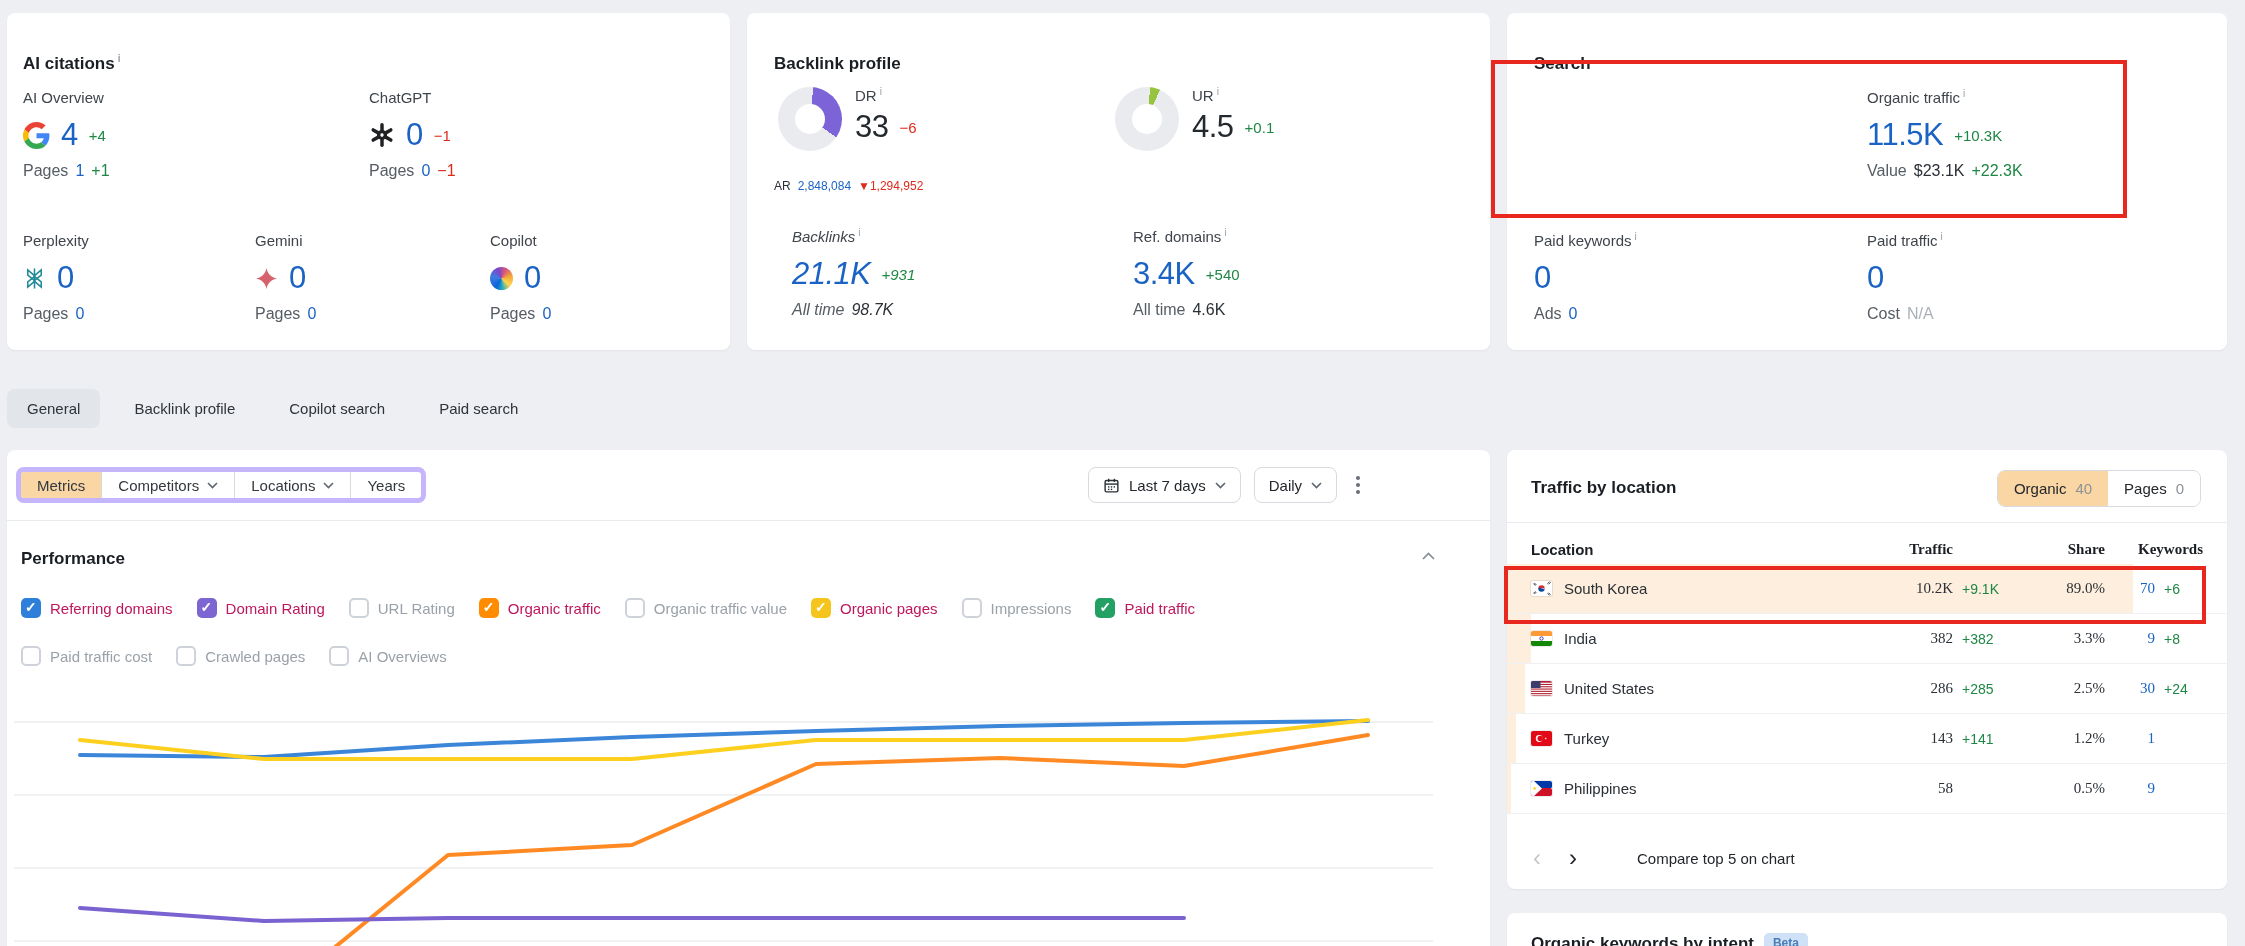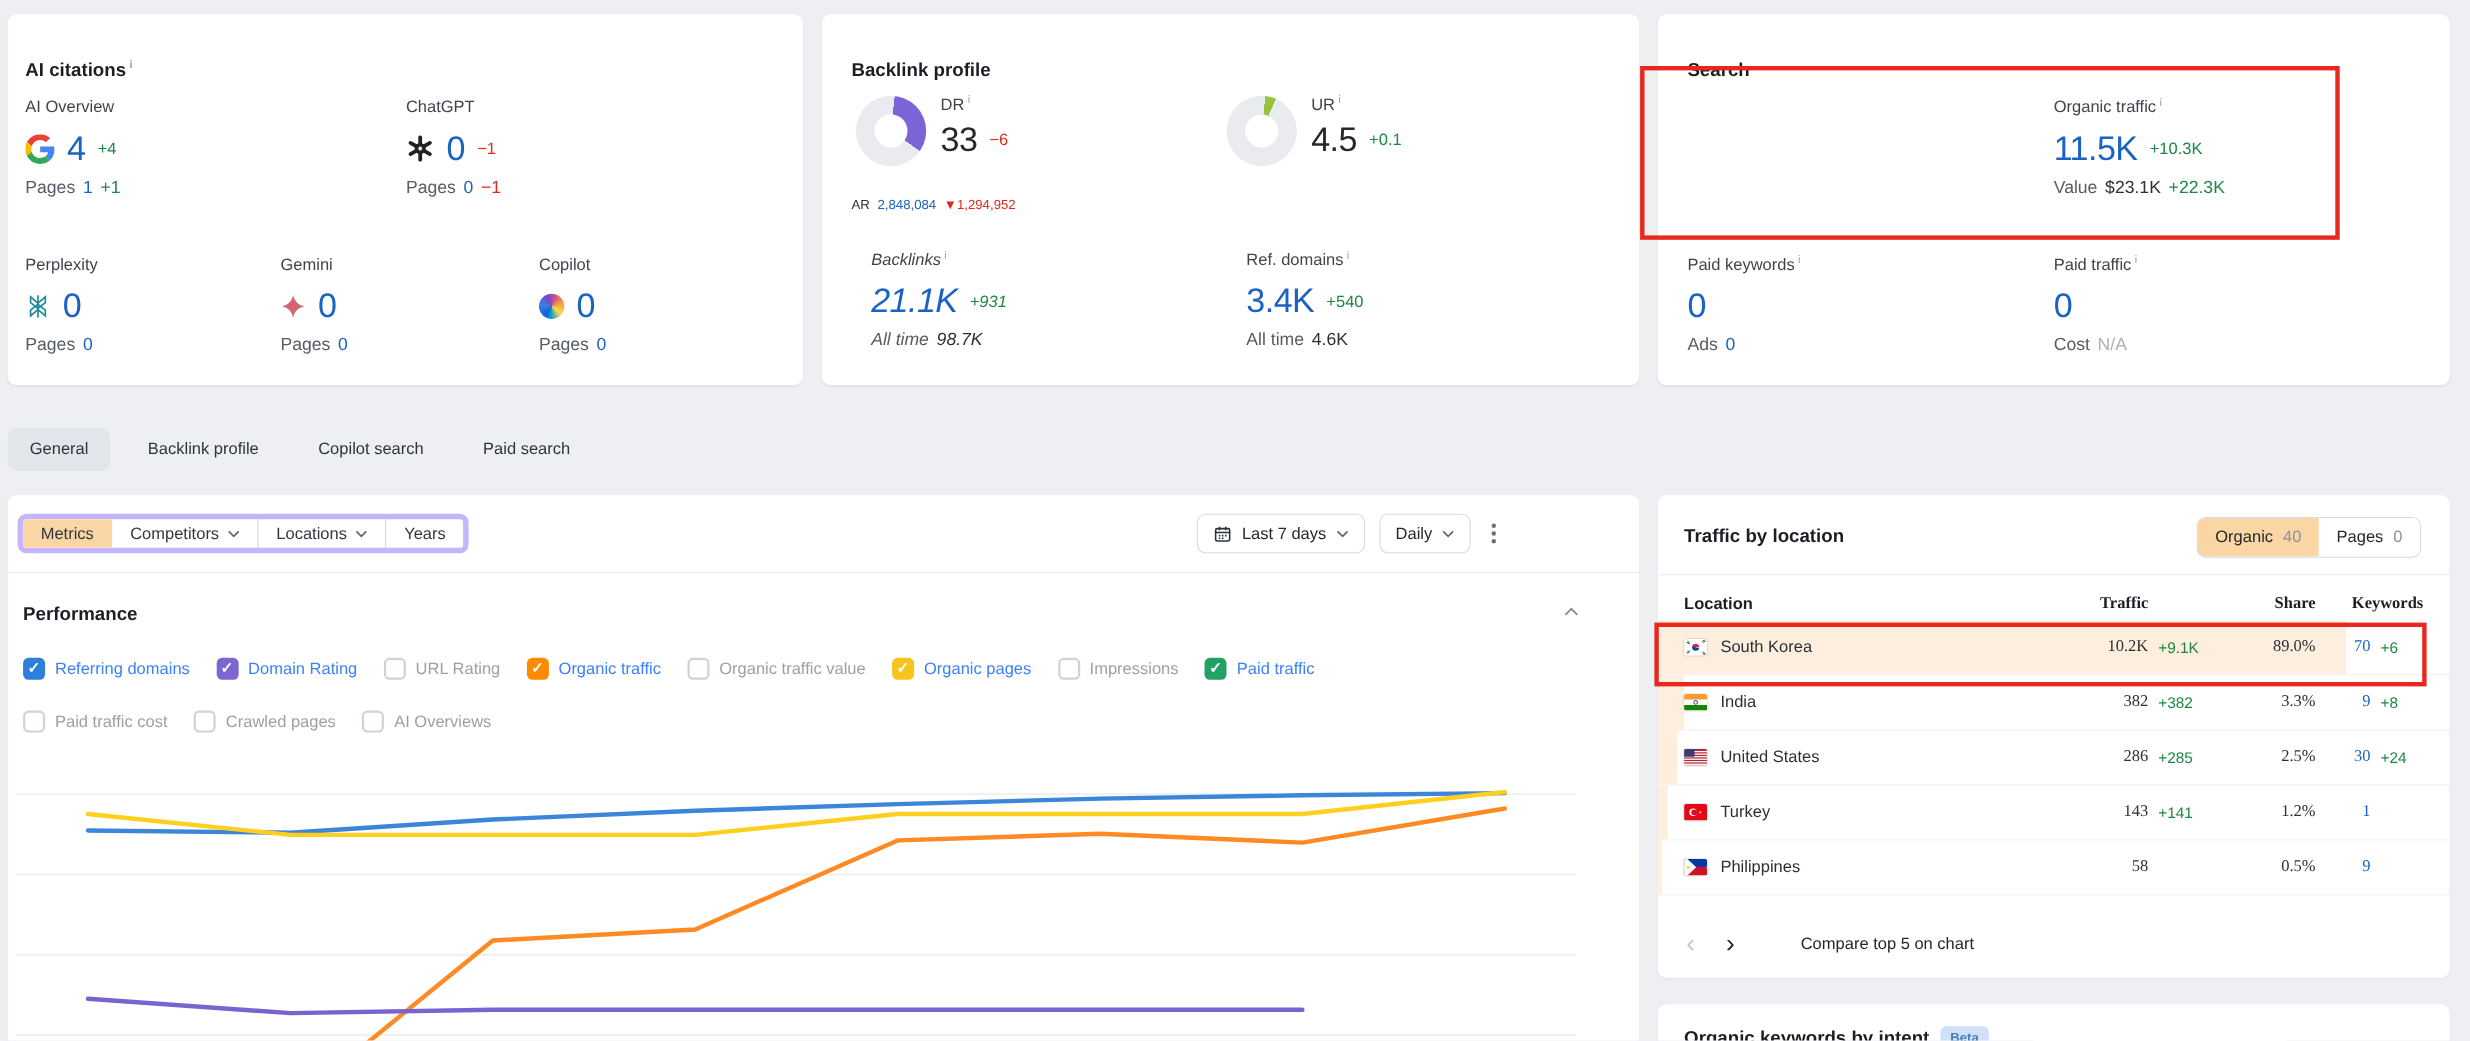--- a/index.html
+++ b/index.html
@@ -39,21 +39,21 @@
   .kebab { display:flex; flex-direction:column; gap:3px; padding:8px 6px; }
   .kebab i { width:4px; height:4px; border-radius:50%; background:#697077; }
 
   .hdiv { position:absolute; left:0; right:0; height:1px; background:#e9ebee; }
 
   .cbrow { position:absolute; display:flex; gap:24px; align-items:center; }
   .cb-item { display:flex; gap:9px; align-items:center; cursor:pointer; }
   .cb { width:20px; height:20px; border-radius:5px; border:2px solid #ced3d9; background:#fff; position:relative; flex:0 0 auto; }
   .cb.checked { border:none; }
   .cb.checked::after { content:"✓"; position:absolute; left:4px; top:1px; color:#fff; font-size:14px; font-weight:700; }
-  .cb-label { font-size:15px; color:#3b82f6; white-space:nowrap; }
+  .cb-label { font-size:15px; color:#be185d; white-space:nowrap; }
   .cb-item.off .cb-label { color:#9aa1a8; }
 
   
   .trow, .thead { display:grid; grid-template-columns:1fr 92px 64px 88px 50px 48px; align-items:center; padding:0 24px; position:relative; }
   .thead { height:30px; font-weight:700; font-size:15px; color:#1b1f24; }
   .trow { height:50px; border-bottom:1px solid #eef0f2; font-size:15px; color:#2b3036; cursor:pointer; }
   .tr-r { text-align:right;font-family:Liberation Serif, serif; }
   .tr-chg { text-align:left; padding-left:9px; font-size:14px; }
   .loc { display:flex; align-items:center; gap:12px; position:relative; z-index:2; }
   .cell { position:relative; z-index:2; white-space:nowrap; }

